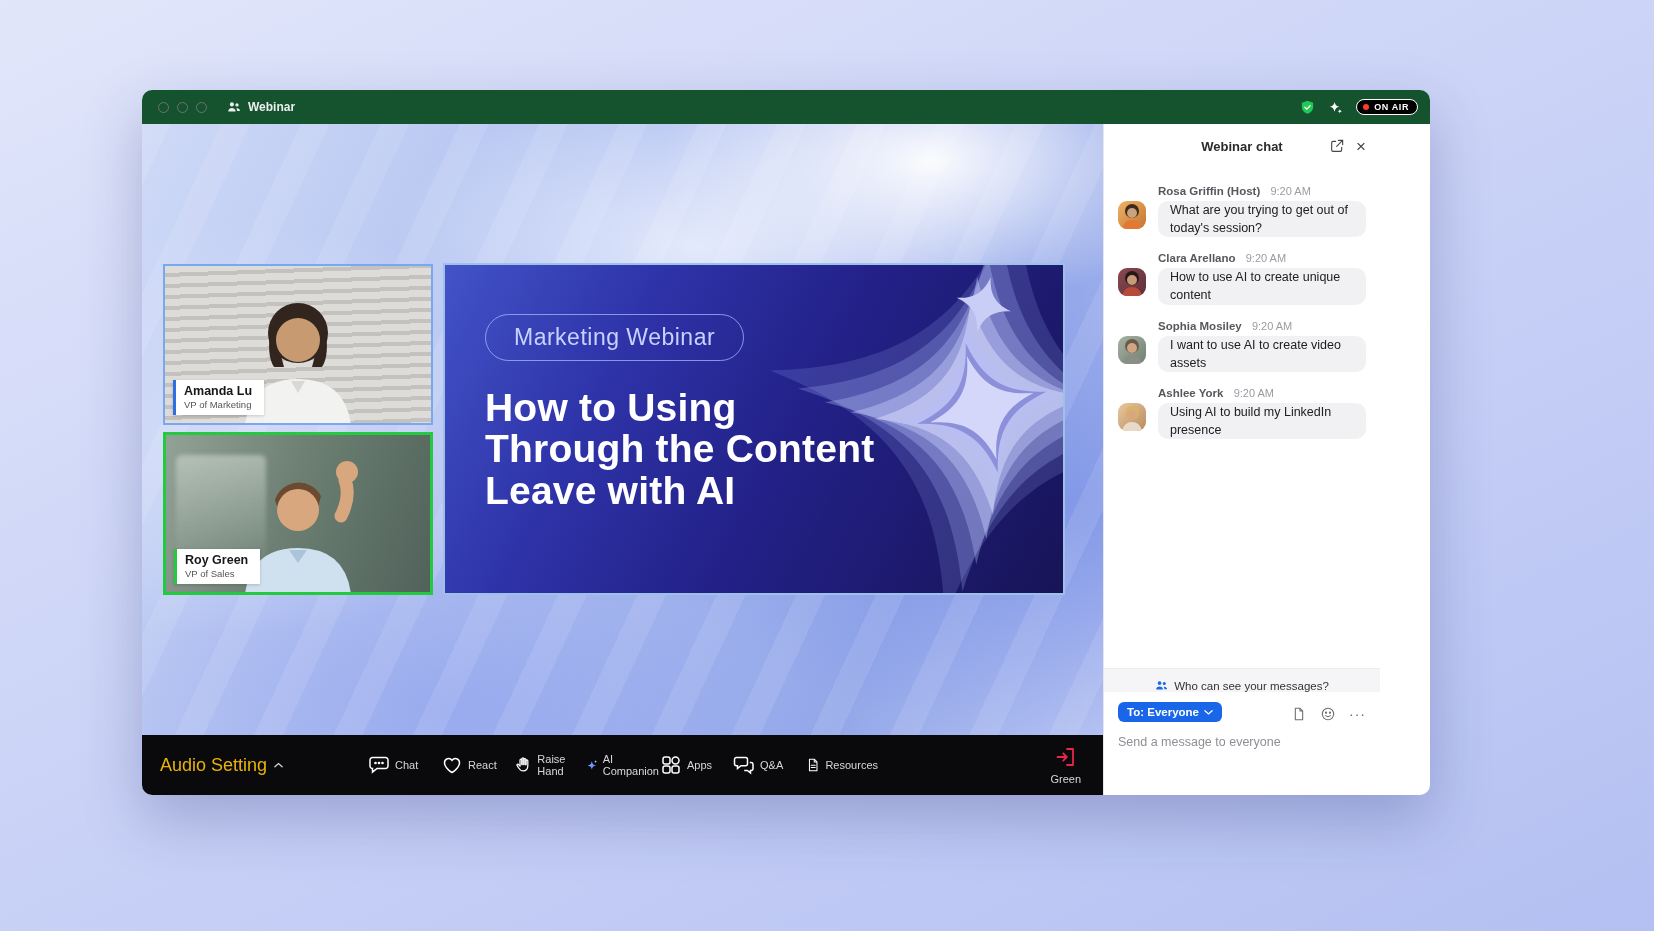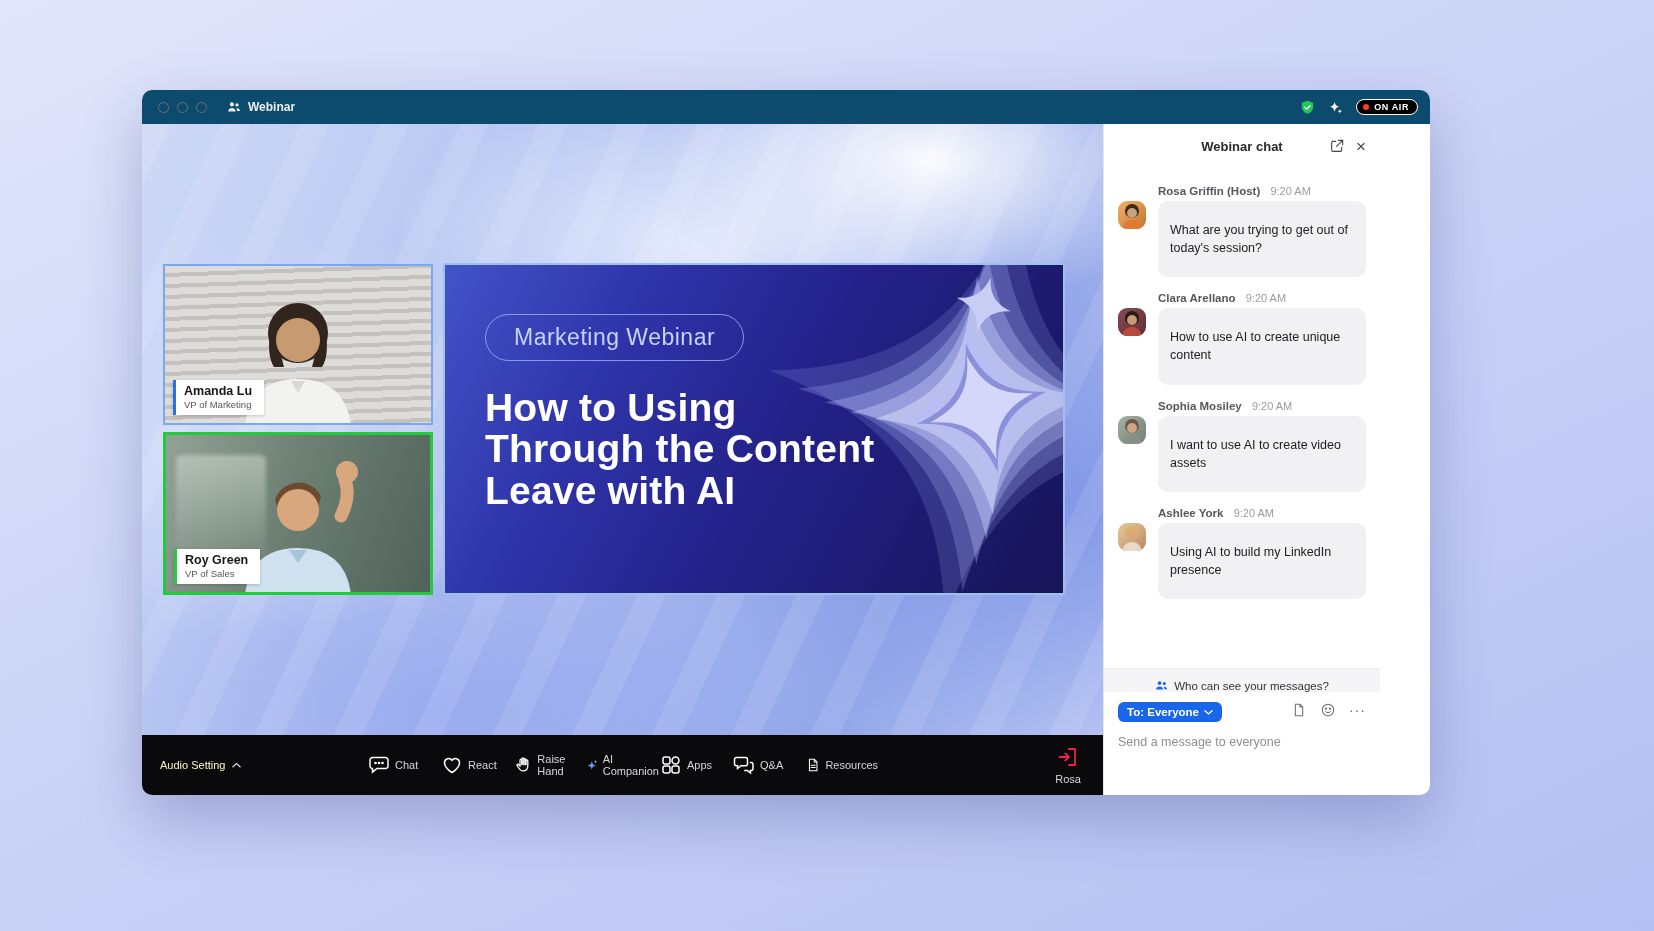--- a/index.html
+++ b/index.html
@@ -5,21 +5,21 @@
   * { margin:0; padding:0; box-sizing:border-box; }
   body { font-family:"Liberation Sans", sans-serif; }
   .screen { position:relative; width:1654px; height:931px; overflow:hidden;
     background:linear-gradient(155deg,#e1e6fa 0%,#ccd4f7 45%,#b4c0f2 100%); }
 
   .window { position:absolute; left:142px; top:90px; width:1288px; height:705px;
     border-radius:10px; overflow:hidden; display:flex; flex-direction:column;
     box-shadow:0 24px 60px rgba(40,50,120,.28); background:#fff; }
 
   
-  .titlebar { flex:0 0 34px; background:#0c4a6e; display:flex; align-items:center; padding:0 12px; }
+  .titlebar { flex:0 0 34px; background:#14532d; display:flex; align-items:center; padding:0 12px; }
   .lights { display:flex; gap:8px; margin-left:4px; }
   .light { width:11px; height:11px; border-radius:50%; border:1.5px solid #707076; }
   .tb-title { display:flex; align-items:center; gap:7px; margin-left:20px; color:#ededf0; font-size:12px; font-weight:700; }
   .tb-right { margin-left:auto; display:flex; align-items:center; gap:13px; }
   .onair { display:flex; align-items:center; gap:5px; border:1px solid #fff; border-radius:999px;
     padding:2px 8px 2px 6px; background:#000; color:#fff; font-size:9px; font-weight:700; letter-spacing:.6px; }
   .onair .dot { width:6px; height:6px; border-radius:50%; background:#ff3b30; }
 
   .body { flex:1; display:flex; min-height:0; }
   .stage-col { width:961px; display:flex; flex-direction:column; }
@@ -58,21 +58,21 @@
     background:linear-gradient(118deg,#4353c8 0%,#2e33a8 28%,#232188 55%,#171457 100%);padding-left:32px; }
   .ripples { position:absolute; right:-80px; top:-40px; width:430px; height:430px; }
   .slide-badge { position:absolute; left:40px; top:49px; border:1.5px solid rgba(165,185,255,.75);
     border-radius:26px; padding:9px 28px; color:#c7d2ff; font-size:23px; letter-spacing:.5px; z-index:2; }
   .slide-title { position:absolute; left:40px; top:122px; width:480px; color:#fff; font-size:39px;
     font-weight:700; line-height:1.06; letter-spacing:.2px; z-index:2; }
   .slide-title span { display:block; }
 
   
   .toolbar { flex:0 0 60px; background:#0a0a0c; position:relative; display:flex; align-items:center; }
-  .audio { position:absolute; left:18px; display:flex; align-items:center; gap:7px; color:#fef9c3; font-size:11px; cursor:pointer; }
+  .audio { position:absolute; left:18px; display:flex; align-items:center; gap:7px; color:#eab308; font-size:18px; cursor:pointer; }
   .tb-center { margin:0 auto; display:flex; }
   .tbtn { width:73px; display:flex; align-items:center; gap:4px;
     color:#d8d8dc; font-size:11px; cursor:pointer; }
   .tbtn svg, .leave-btn svg { width:24px; height:24px; }
   .leave-btn { position:absolute; right:22px; display:flex; flex-direction:column; align-items:center; gap:4px;
     color:#d8d8dc; font-size:11px; cursor:pointer; }
 
   
   .chat { width:277px; background:#fff; display:flex; flex-direction:column; border-left:1px solid #e7e7eb; }
   .chat-header { flex:0 0 44px; display:flex; align-items:center; justify-content:center; position:relative; }
@@ -85,28 +85,28 @@
   .msg { margin-top:15px; }
   .msg-author { margin-left:40px; font-size:11.5px; color:#57575d; font-weight:700; }
   .msg-author .time { margin-left:7px; color:#9b9ba2; font-weight:400; font-size:11px; }
   .msg-row { display:flex; gap:12px; margin-top:4px; align-items:flex-start; }
   .avatar { width:28px; height:28px; border-radius:9px; overflow:hidden; flex:0 0 28px;
     background:linear-gradient(135deg,var(--bg1),var(--bg2)); }
   .av-0 { --bg1:#f0b269; --bg2:#c4742f; --hair:#3c2a1a; --skin:#caa37c; --top:#e07a32; }
   .av-1 { --bg1:#8a4a52; --bg2:#5e2e38; --hair:#241a18; --skin:#c89a78; --top:#b84a3a; }
   .av-2 { --bg1:#a8b2a4; --bg2:#6e7f72; --hair:#6a5a4a; --skin:#d0a582; --top:#8a8f85; }
   .av-3 { --bg1:#e8c9a0; --bg2:#b98a5e; --hair:#d9b36a; --skin:#d8a77e; --top:#e8d9c8; }
-  .bubble { background:#f1f1f4; border-radius:10px; padding:20px 12px; font-size:12.5px;
+  .bubble { background:#f1f1f4; border-radius:10px; padding:0 12px; font-size:12.5px;
     color:#202024; line-height:1.45; width:fit-content; max-width:238px; }
 
   .privacy { flex:0 0 24px; background:#f5f5f7; border-top:1px solid #ececef; display:flex;
     align-items:flex-end; justify-content:center; gap:6px; font-size:11.5px; color:#333338; cursor:pointer; }
   .privacy svg { width:13px; height:13px; }
   .composer { flex:0 0 103px; padding:10px 14px 0; }
-  .comp-row { display:flex; align-items:flex-start;gap:13px; }
+  .comp-row { display:flex; align-items:flex-end;gap:13px; }
   .to-btn { background:#1a66e8; color:#fff; font-size:11.5px; font-weight:700; border:none;
     border-radius:6px; padding:4px 9px; display:flex; align-items:center; gap:5px; cursor:pointer; }
   .to-btn svg { width:9px; height:9px; }
   .comp-icons { margin-left:auto; display:flex; gap:13px; align-items:center; color:#6d6d74; }
   .comp-icons svg { width:16px; height:16px; }
   .more-dots { font-size:14px; letter-spacing:1px; color:#6d6d74; cursor:pointer; }
   .placeholder { margin-top:13px; font-size:12.5px; color:#8e8e95; }
 </style>
 </head>
 <body>
@@ -282,21 +282,21 @@
               </svg>
               <span>Resources</span>
             </div>
           </div>
 
           <div class="leave-btn">
             <svg viewBox="0 0 24 24" fill="none" stroke="#e8254a" stroke-width="1.8" stroke-linecap="round" stroke-linejoin="round">
               <path d="M13 4h6v16h-6"></path>
               <path d="M3.5 12h9M9.2 8.4l3.6 3.6-3.6 3.6"></path>
             </svg>
-            <span>Rosa</span>
+            <span>Green</span>
           </div>
         </div>
       </div>
 
       <aside class="chat">
         <div class="chat-header">
           <span class="chat-title">Webinar chat</span>
           <span class="hicons">
             <svg viewBox="0 0 24 24" fill="none" stroke="#46464c" stroke-width="1.7" stroke-linecap="round">
               <path d="M10 5H6a2 2 0 0 0-2 2v11a2 2 0 0 0 2 2h11a2 2 0 0 0 2-2v-4"></path>

